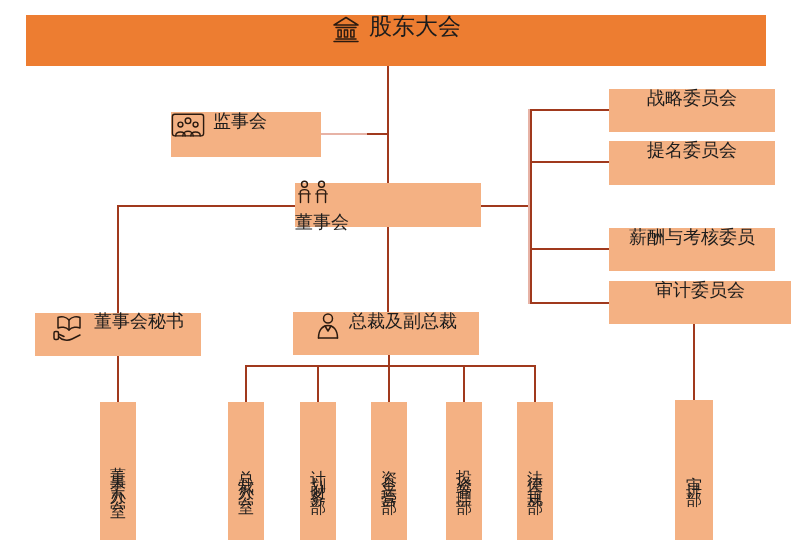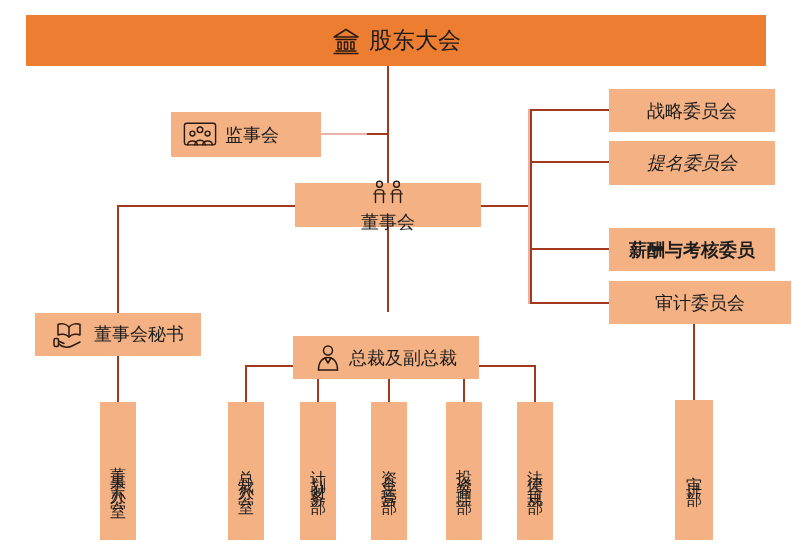--- a/index.html
+++ b/index.html
@@ -1,25 +1,25 @@
 <!DOCTYPE html>
 <html style="--banner-fill: #ED7D31; --node-fill: #F4B183; --connector: #A0391D; --connector-light: #E7B3A6; --text: #1C1C1C;"><head>
 <meta charset="utf-8">
 <style>
   html,body{margin:0;padding:0;background:#fff;}
   body{font-family:"Liberation Sans","DejaVu Sans",sans-serif;color:var(--text,#1c1c1c);}
   .canvas{position:relative;width:792px;height:551px;background:#fff;overflow:hidden;}
 
   
-  .node{position:absolute;background:var(--node-fill,#F4B183);display:flex;align-items:center;
+  .node{position:absolute;background:var(--node-fill,#F4B183);display:flex;align-items:flex-start;
         justify-content:center;gap:8px;box-sizing:border-box;}
   .node .label{font-size:18px;line-height:1;white-space:nowrap;}
   .banner{background:var(--banner-fill,#ED7D31);}
   .banner .label{font-size:23px;}
-  .left-align{justify-content:flex-start;padding-left:12px;}
+  .left-align{justify-content:flex-start;}
 
   
   .vnode{position:absolute;background:var(--node-fill,#F4B183);display:flex;align-items:center;
          justify-content:center;box-sizing:border-box;}
   .vnode .label{writing-mode:vertical-rl;text-orientation:upright;font-size:16px;
                 letter-spacing:7px;line-height:1;margin-bottom:-7px;}
 
   
   .line{position:absolute;background:var(--connector,#A0391D);}
   .lv{width:2px;}
@@ -103,44 +103,44 @@
         <line x1="23.8" y1="15" x2="23.8" y2="24"></line>
         <line x1="32.2" y1="15" x2="32.2" y2="24"></line>
       </svg>
     </span>
     <span class="label">董事会</span>
   </div>
 
   <div class="node" style="left:609px;top:89px;width:166px;height:43px;">
     <span class="label">战略委员会</span>
   </div>
-  <div class="node" style="left:609px;top:141px;width:166px;height:44px;font-style:italic;">
+  <div class="node" style="left:609px;top:141px;width:166px;height:44px;">
     <span class="label">提名委员会</span>
   </div>
-  <div class="node" style="left:609px;top:228px;width:166px;height:43px;font-weight:bold;">
+  <div class="node" style="left:609px;top:228px;width:166px;height:43px;">
     <span class="label">薪酬与考核委员</span>
   </div>
   <div class="node" style="left:609px;top:281px;width:182px;height:43px;">
     <span class="label">审计委员会</span>
   </div>
 
   <div class="node" style="left:35px;top:313px;width:166px;height:43px;font-family:Liberation Mono, monospace;">
     <span class="icon">
       <svg width="34" height="30" viewBox="0 0 34 30">
         <path d="M17 7 C14 3.5 9 3 6 4.5 L6 15 C9 13.5 14 14 17 17 C20 14 25 13.5 28 15 L28 4.5 C25 3 20 3.5 17 7 Z"></path>
         <line x1="17" y1="7" x2="17" y2="17"></line>
         <rect x="2" y="18.5" width="4.5" height="8" rx="1.5"></rect>
         <path d="M7.5 21.5 L12 23.5"></path>
         <path d="M7 24 C10 27.5 16 28 20 26 L28 22"></path>
       </svg>
     </span>
     <span class="label">董事会秘书</span>
   </div>
 
-  <div class="node" style="left:293px;top:312px;width:186px;height:43px;margin-top:24px;">
+  <div class="node" style="left:293px;top:312px;width:186px;height:43px;">
     <span class="icon">
       <svg width="26" height="28" viewBox="0 0 26 28">
         <circle cx="13" cy="6.5" r="4.5"></circle>
         <path d="M3.5 26 C3.5 17.5 8 13.5 13 13.5 C18 13.5 22.5 17.5 22.5 26"></path>
         <path d="M10 14 L13 19 L16 14"></path>
         <path d="M3.5 26 L22.5 26"></path>
       </svg>
     </span>
     <span class="label">总裁及副总裁</span>
   </div>

